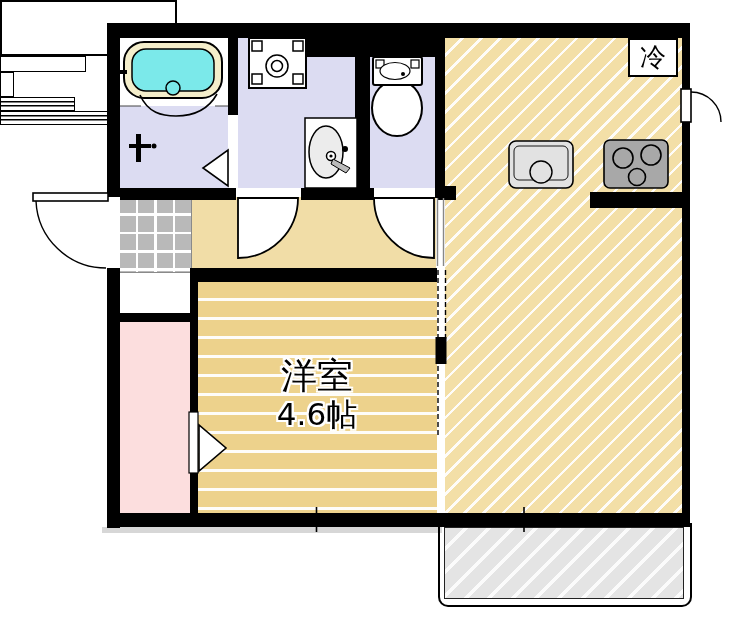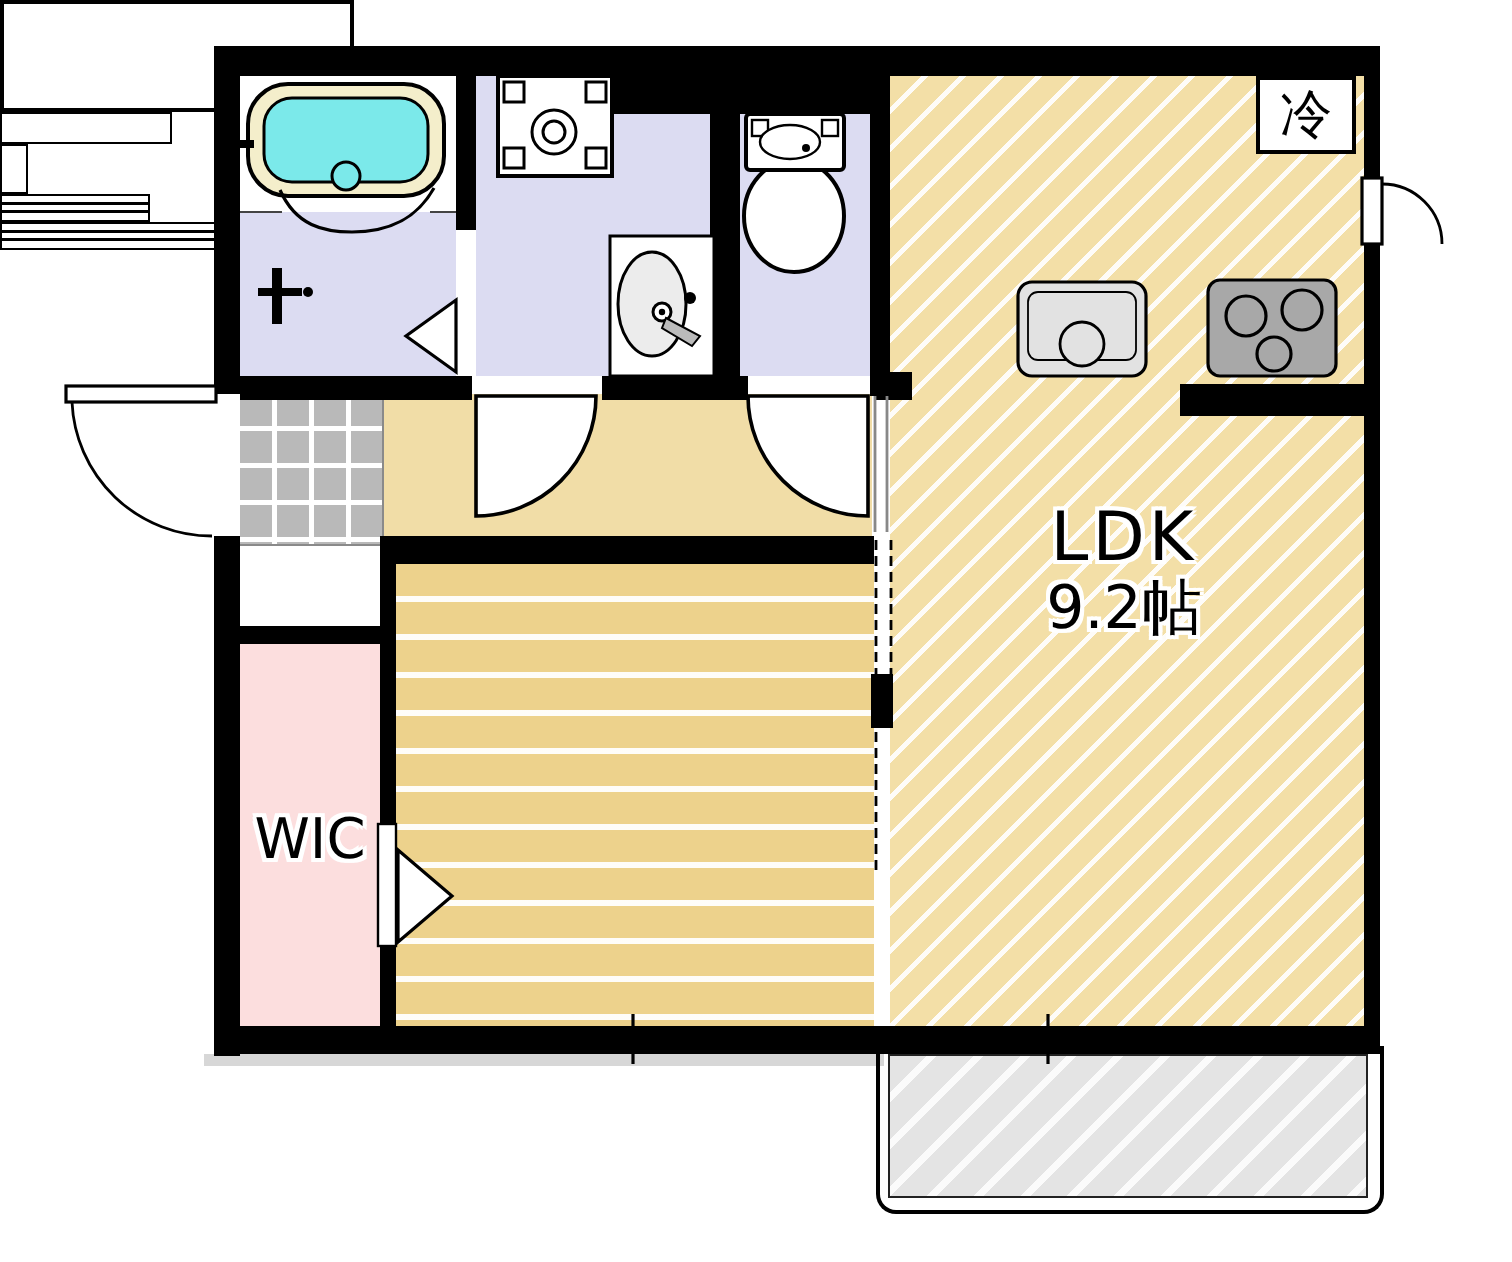--- a/index.html
+++ b/index.html
@@ -189,21 +189,18 @@
 
     <g>
       <line x1="437.5" y1="198" x2="437.5" y2="266" stroke="#888" stroke-width="1.4"></line>
       <line x1="443.5" y1="198" x2="443.5" y2="266" stroke="#888" stroke-width="1.4"></line>
     </g>
 
     <line x1="316.5" y1="507" x2="316.5" y2="532" stroke="#000" stroke-width="1.6"></line>
     <line x1="524" y1="507" x2="524" y2="532" stroke="#000" stroke-width="1.6"></line>
   </svg>
 
-  <div class="lbl" id="ldk-label">
-    <span class="l1">LDK</span>
-    <span class="l2">9.2帖</span>
+  <div class="lbl" id="western-label">
+    <span class="l1">洋室</span>
+    <span class="l2">4.6帖</span>
   </div>
-  <div class="lbl" id="wic-label">
-    <span>WIC</span>
-  </div>
 
 </div>
 
 </body></html>

